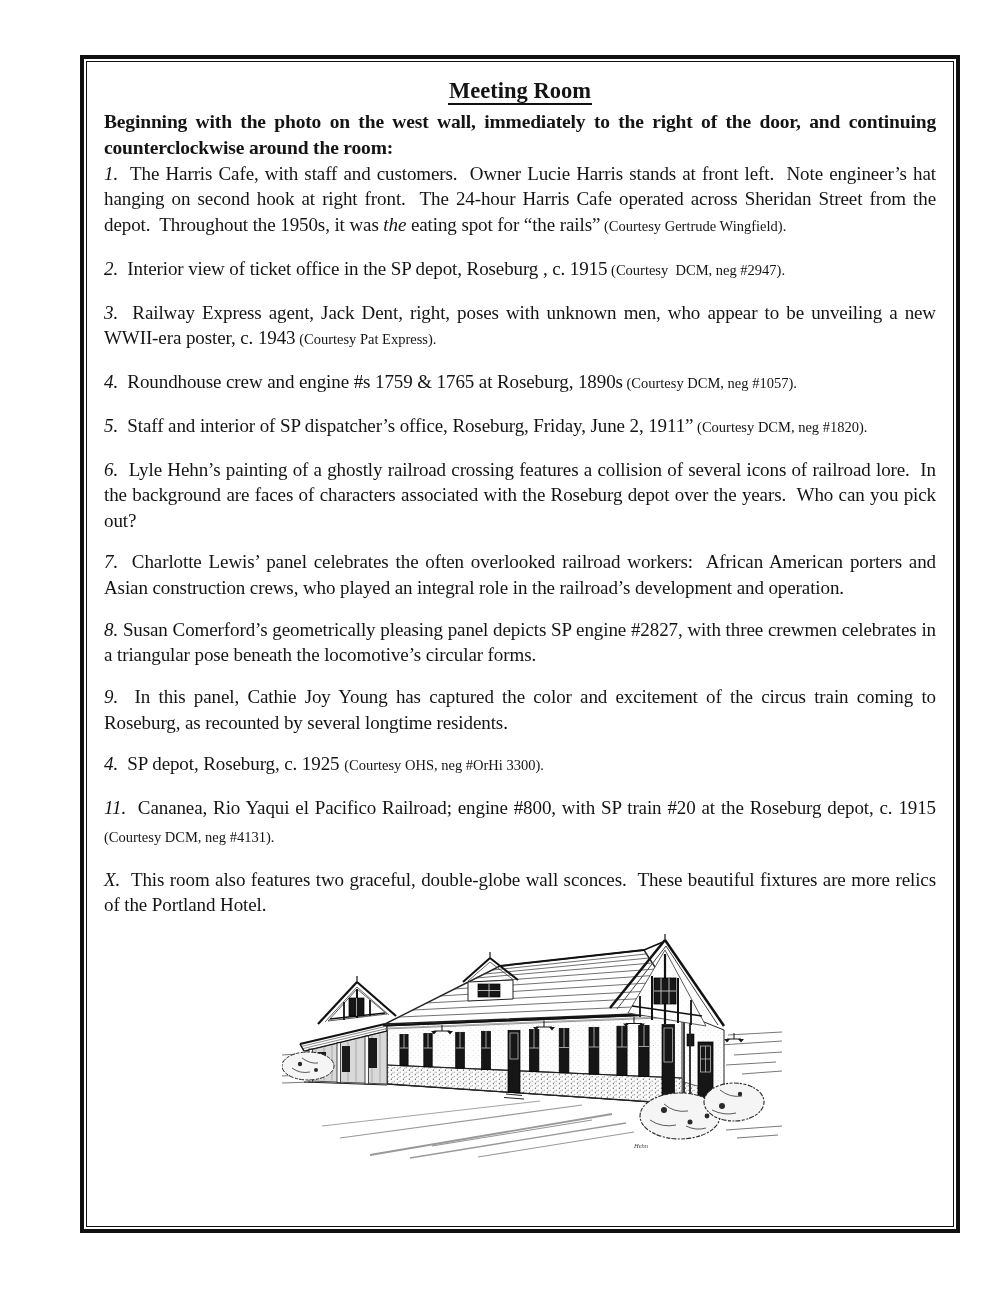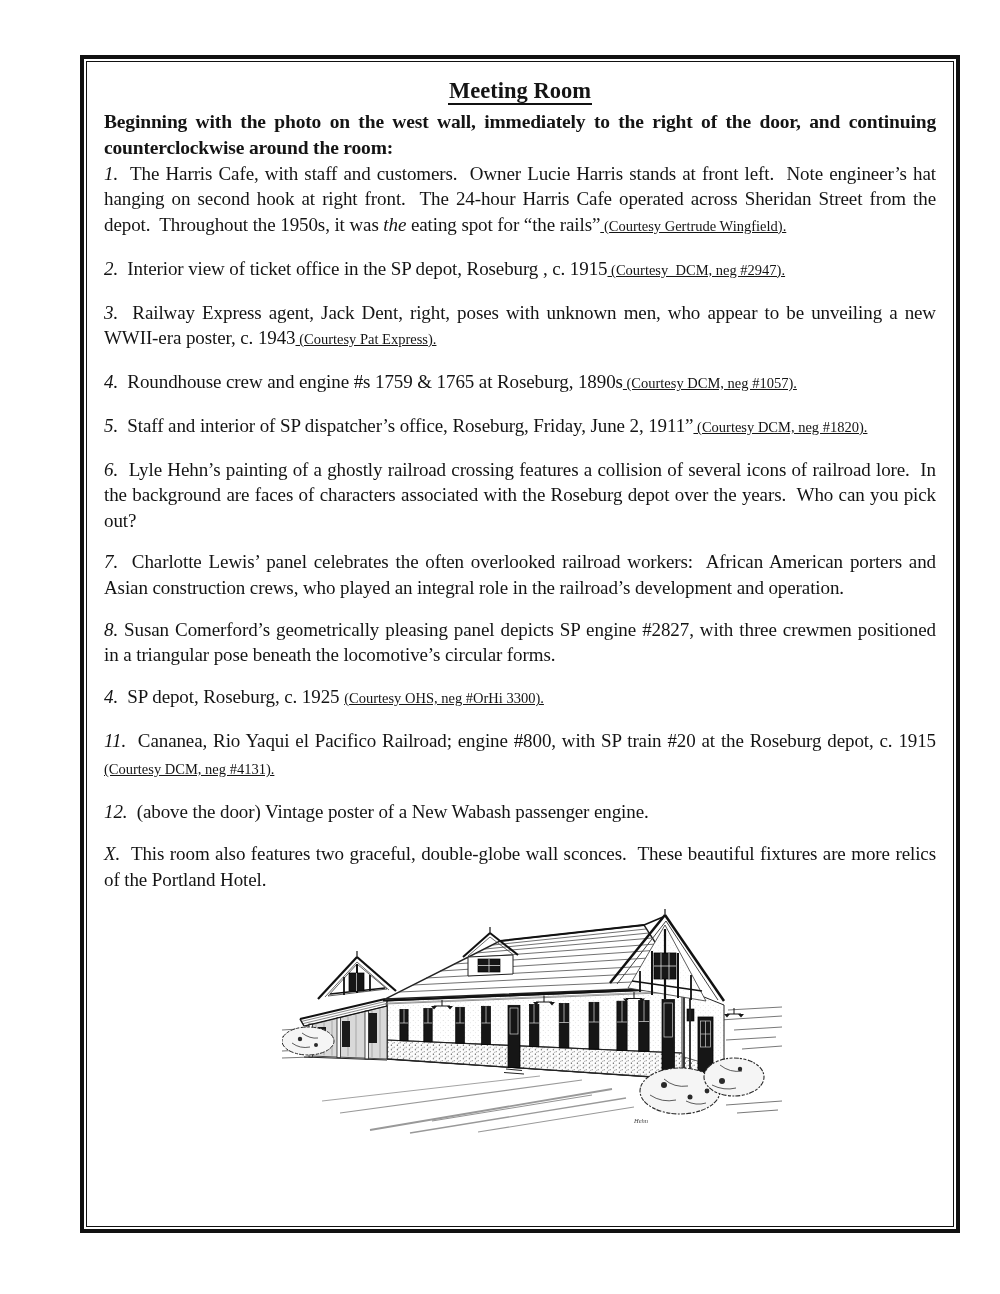--- a/index.html
+++ b/index.html
@@ -26,45 +26,45 @@
     margin:0 0 1px 0; font-weight:bold; font-size:19.5px; line-height:25.5px;
     text-align:justify; letter-spacing:-0.15px;
   }
   .items p.item {
     margin:0 0 16.5px 0; font-size:19px; line-height:25.4px;
     text-align:justify; letter-spacing:-0.1px;
   }
   .items p.item:first-child { margin-top:0; }
   .num { font-style:italic; }
   .seg-italic { font-style:italic; }
-  .seg-small { font-size:14.5px; letter-spacing:0;text-decoration:underline; }
+  .seg-small { font-size:14.5px; letter-spacing:0; }
   .illo-wrap { margin:2px 0 0 178px; width:500px; height:225px; }
 </style>
 </head>
 <body>
 
 <div class="page-frame">
   <div class="inner">
 
     <h1 class="doc-title"><span class="ul">Meeting Room</span></h1>
 
     <p class="intro">Beginning with the photo on the west wall, immediately to the right of the door, and continuing counterclockwise around the room:</p>
 
     <div class="items">
         <p class="item"><span class="num">1.</span><span class="seg-body">&nbsp; The Harris Cafe, with staff and customers.&nbsp; Owner Lucie Harris stands at front left.&nbsp; Note engineer’s hat hanging on second hook at right front.&nbsp; The 24-hour Harris Cafe operated across Sheridan Street from the depot.&nbsp; Throughout the 1950s, it was </span><span class="seg-italic">the</span><span class="seg-body"> eating spot for “the rails”</span><span class="seg-small"> (Courtesy Gertrude Wingfield).</span></p>
         <p class="item"><span class="num">2.</span><span class="seg-body">&nbsp; Interior view of ticket office in the SP depot, Roseburg , c. 1915</span><span class="seg-small"> (Courtesy&nbsp; DCM, neg #2947).</span></p>
         <p class="item"><span class="num">3.</span><span class="seg-body">&nbsp; Railway Express agent, Jack Dent, right, poses with unknown men, who appear to be unveiling a new WWII-era poster, c. 1943</span><span class="seg-small"> (Courtesy Pat Express).</span></p>
         <p class="item"><span class="num">4.</span><span class="seg-body">&nbsp; Roundhouse crew and engine #s 1759 &amp; 1765 at Roseburg, 1890s</span><span class="seg-small"> (Courtesy DCM, neg #1057).</span></p>
         <p class="item"><span class="num">5.</span><span class="seg-body">&nbsp; Staff and interior of SP dispatcher’s office, Roseburg, Friday, June 2, 1911”</span><span class="seg-small"> (Courtesy DCM, neg #1820).</span></p>
         <p class="item"><span class="num">6.</span><span class="seg-body">&nbsp; Lyle Hehn’s painting of a ghostly railroad crossing features a collision of several icons of railroad lore.&nbsp; In the background are faces of characters associated with the Roseburg depot over the years.&nbsp; Who can you pick out?</span></p>
         <p class="item"><span class="num">7.</span><span class="seg-body">&nbsp; Charlotte Lewis’ panel celebrates the often overlooked railroad workers:&nbsp; African American porters and Asian construction crews, who played an integral role in the railroad’s development and operation.</span></p>
-        <p class="item"><span class="num">8.</span><span class="seg-body"> Susan Comerford’s geometrically pleasing panel depicts SP engine #2827, with three crewmen positioned in a triangular pose beneath the locomotive’s circular forms.</span></p>
+        <p class="item"><span class="num">8.</span><span class="seg-body"> Susan Comerford’s geometrically pleasing panel depicts SP engine #2827, with three crewmen celebrates in a triangular pose beneath the locomotive’s circular forms.</span></p>
+        <p class="item"><span class="num">9.</span><span class="seg-body">&nbsp; In this panel, Cathie Joy Young has captured the color and excitement of the circus train coming to Roseburg, as recounted by several longtime residents.</span></p>
         <p class="item"><span class="num">4.</span><span class="seg-body">&nbsp; SP depot, Roseburg, c. 1925 </span><span class="seg-small"> (Courtesy OHS, neg #OrHi 3300).</span></p>
         <p class="item"><span class="num">11.</span><span class="seg-body">&nbsp; Cananea, Rio Yaqui el Pacifico Railroad; engine #800, with SP train #20 at the Roseburg depot, c. 1915</span><span class="seg-small"> (Courtesy DCM, neg #4131).</span></p>
-        <p class="item"><span class="num">12.</span><span class="seg-body">&nbsp; (above the door) Vintage poster of a New Wabash passenger engine.</span></p>
         <p class="item"><span class="num">X.</span><span class="seg-body">&nbsp; This room also features two graceful, double-globe wall sconces.&nbsp; These beautiful fixtures are more relics of the Portland Hotel.</span></p>
       </div>
 
     <div class="illo-wrap">
       <svg width="500" height="225" viewBox="0 0 500 225" xmlns="http://www.w3.org/2000/svg">
         <defs>
           <pattern id="stip" width="5" height="5" patternUnits="userSpaceOnUse">
             <circle cx="1.2" cy="1.4" r="0.45" fill="#555"></circle>
             <circle cx="3.6" cy="3.8" r="0.4" fill="#666"></circle>
           </pattern>

